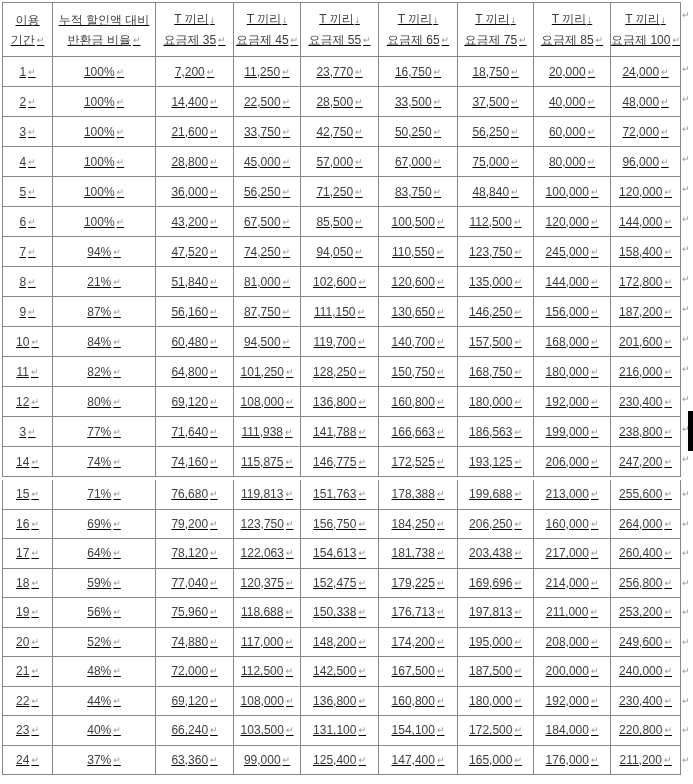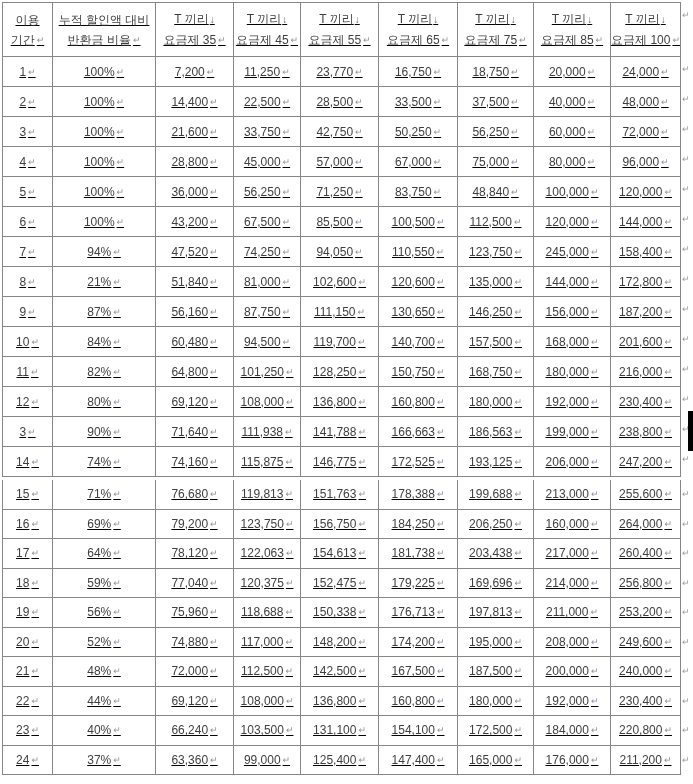--- a/index.html
+++ b/index.html
@@ -218,21 +218,21 @@
             <td class="bd"><span class="num">69,120</span><span class="mark">↵</span></td>
             <td class="bd"><span class="num">108,000</span><span class="mark">↵</span></td>
             <td class="bd"><span class="num">136,800</span><span class="mark">↵</span></td>
             <td class="bd"><span class="num">160,800</span><span class="mark">↵</span></td>
             <td class="bd"><span class="num">180,000</span><span class="mark">↵</span></td>
             <td class="bd"><span class="num">192,000</span><span class="mark">↵</span></td>
             <td class="bd"><span class="num">230,400</span><span class="mark">↵</span></td>
           </tr>
           <tr>
             <td class="bd"><span class="num">3</span><span class="mark">↵</span></td>
-            <td class="bd"><span class="num">90%</span><span class="mark">↵</span></td>
+            <td class="bd"><span class="num">77%</span><span class="mark">↵</span></td>
             <td class="bd"><span class="num">71,640</span><span class="mark">↵</span></td>
             <td class="bd"><span class="num">111,938</span><span class="mark">↵</span></td>
             <td class="bd"><span class="num">141,788</span><span class="mark">↵</span></td>
             <td class="bd"><span class="num">166,663</span><span class="mark">↵</span></td>
             <td class="bd"><span class="num">186,563</span><span class="mark">↵</span></td>
             <td class="bd"><span class="num">199,000</span><span class="mark">↵</span></td>
             <td class="bd"><span class="num">238,800</span><span class="mark">↵</span></td>
           </tr>
           <tr>
             <td class="bd"><span class="num">14</span><span class="mark">↵</span></td>

